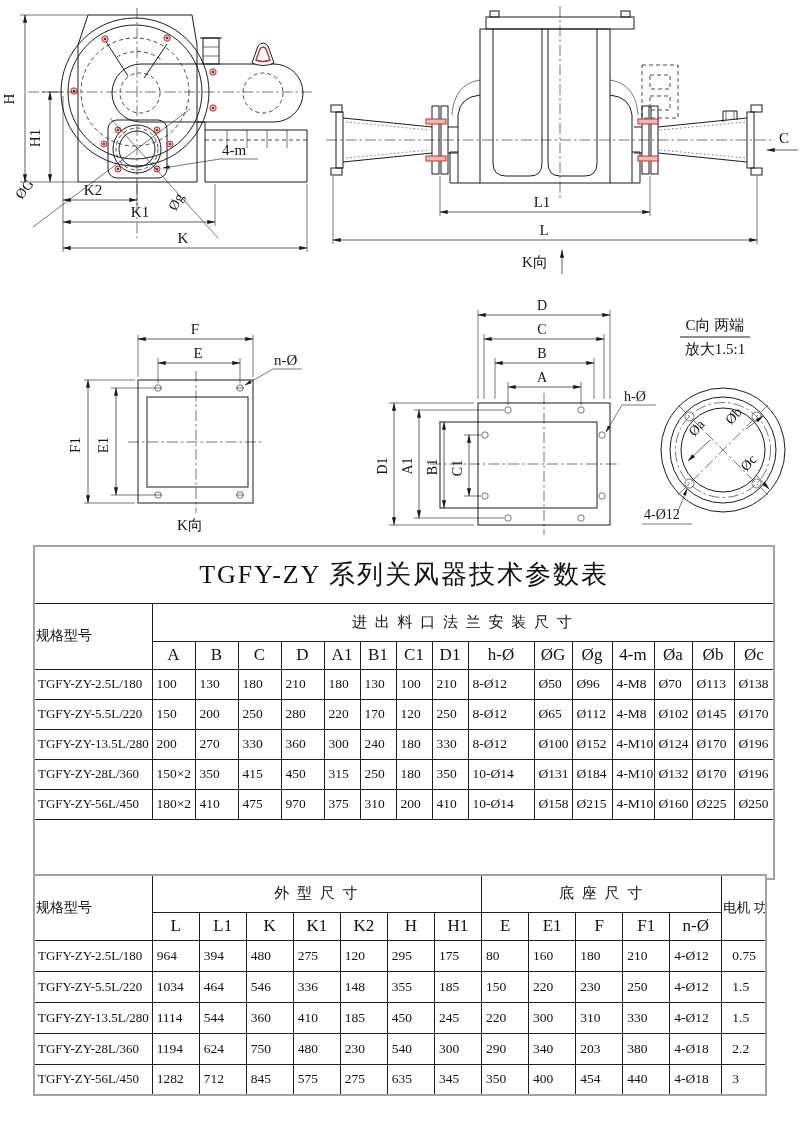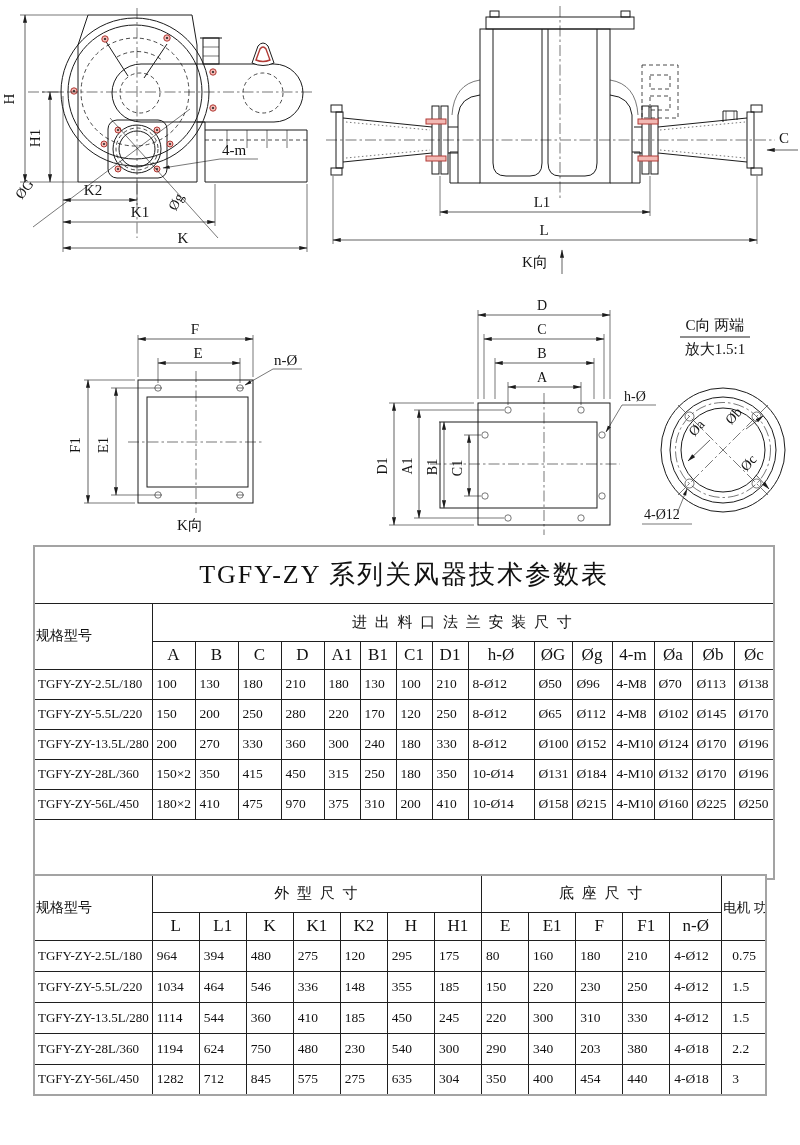--- a/index.html
+++ b/index.html
@@ -620,21 +620,21 @@
           <td class="val">2.2</td>
         </tr>
         <tr>
           <td class="model">TGFY-ZY-56L/450</td>
           <td class="val">1282</td>
           <td class="val">712</td>
           <td class="val">845</td>
           <td class="val">575</td>
           <td class="val">275</td>
           <td class="val">635</td>
-          <td class="val">304</td>
+          <td class="val">345</td>
           <td class="val">350</td>
           <td class="val">400</td>
           <td class="val">454</td>
           <td class="val">440</td>
           <td class="val">4-Ø18</td>
           <td class="val">3</td>
         </tr>
       </tbody>
   </table>
 

